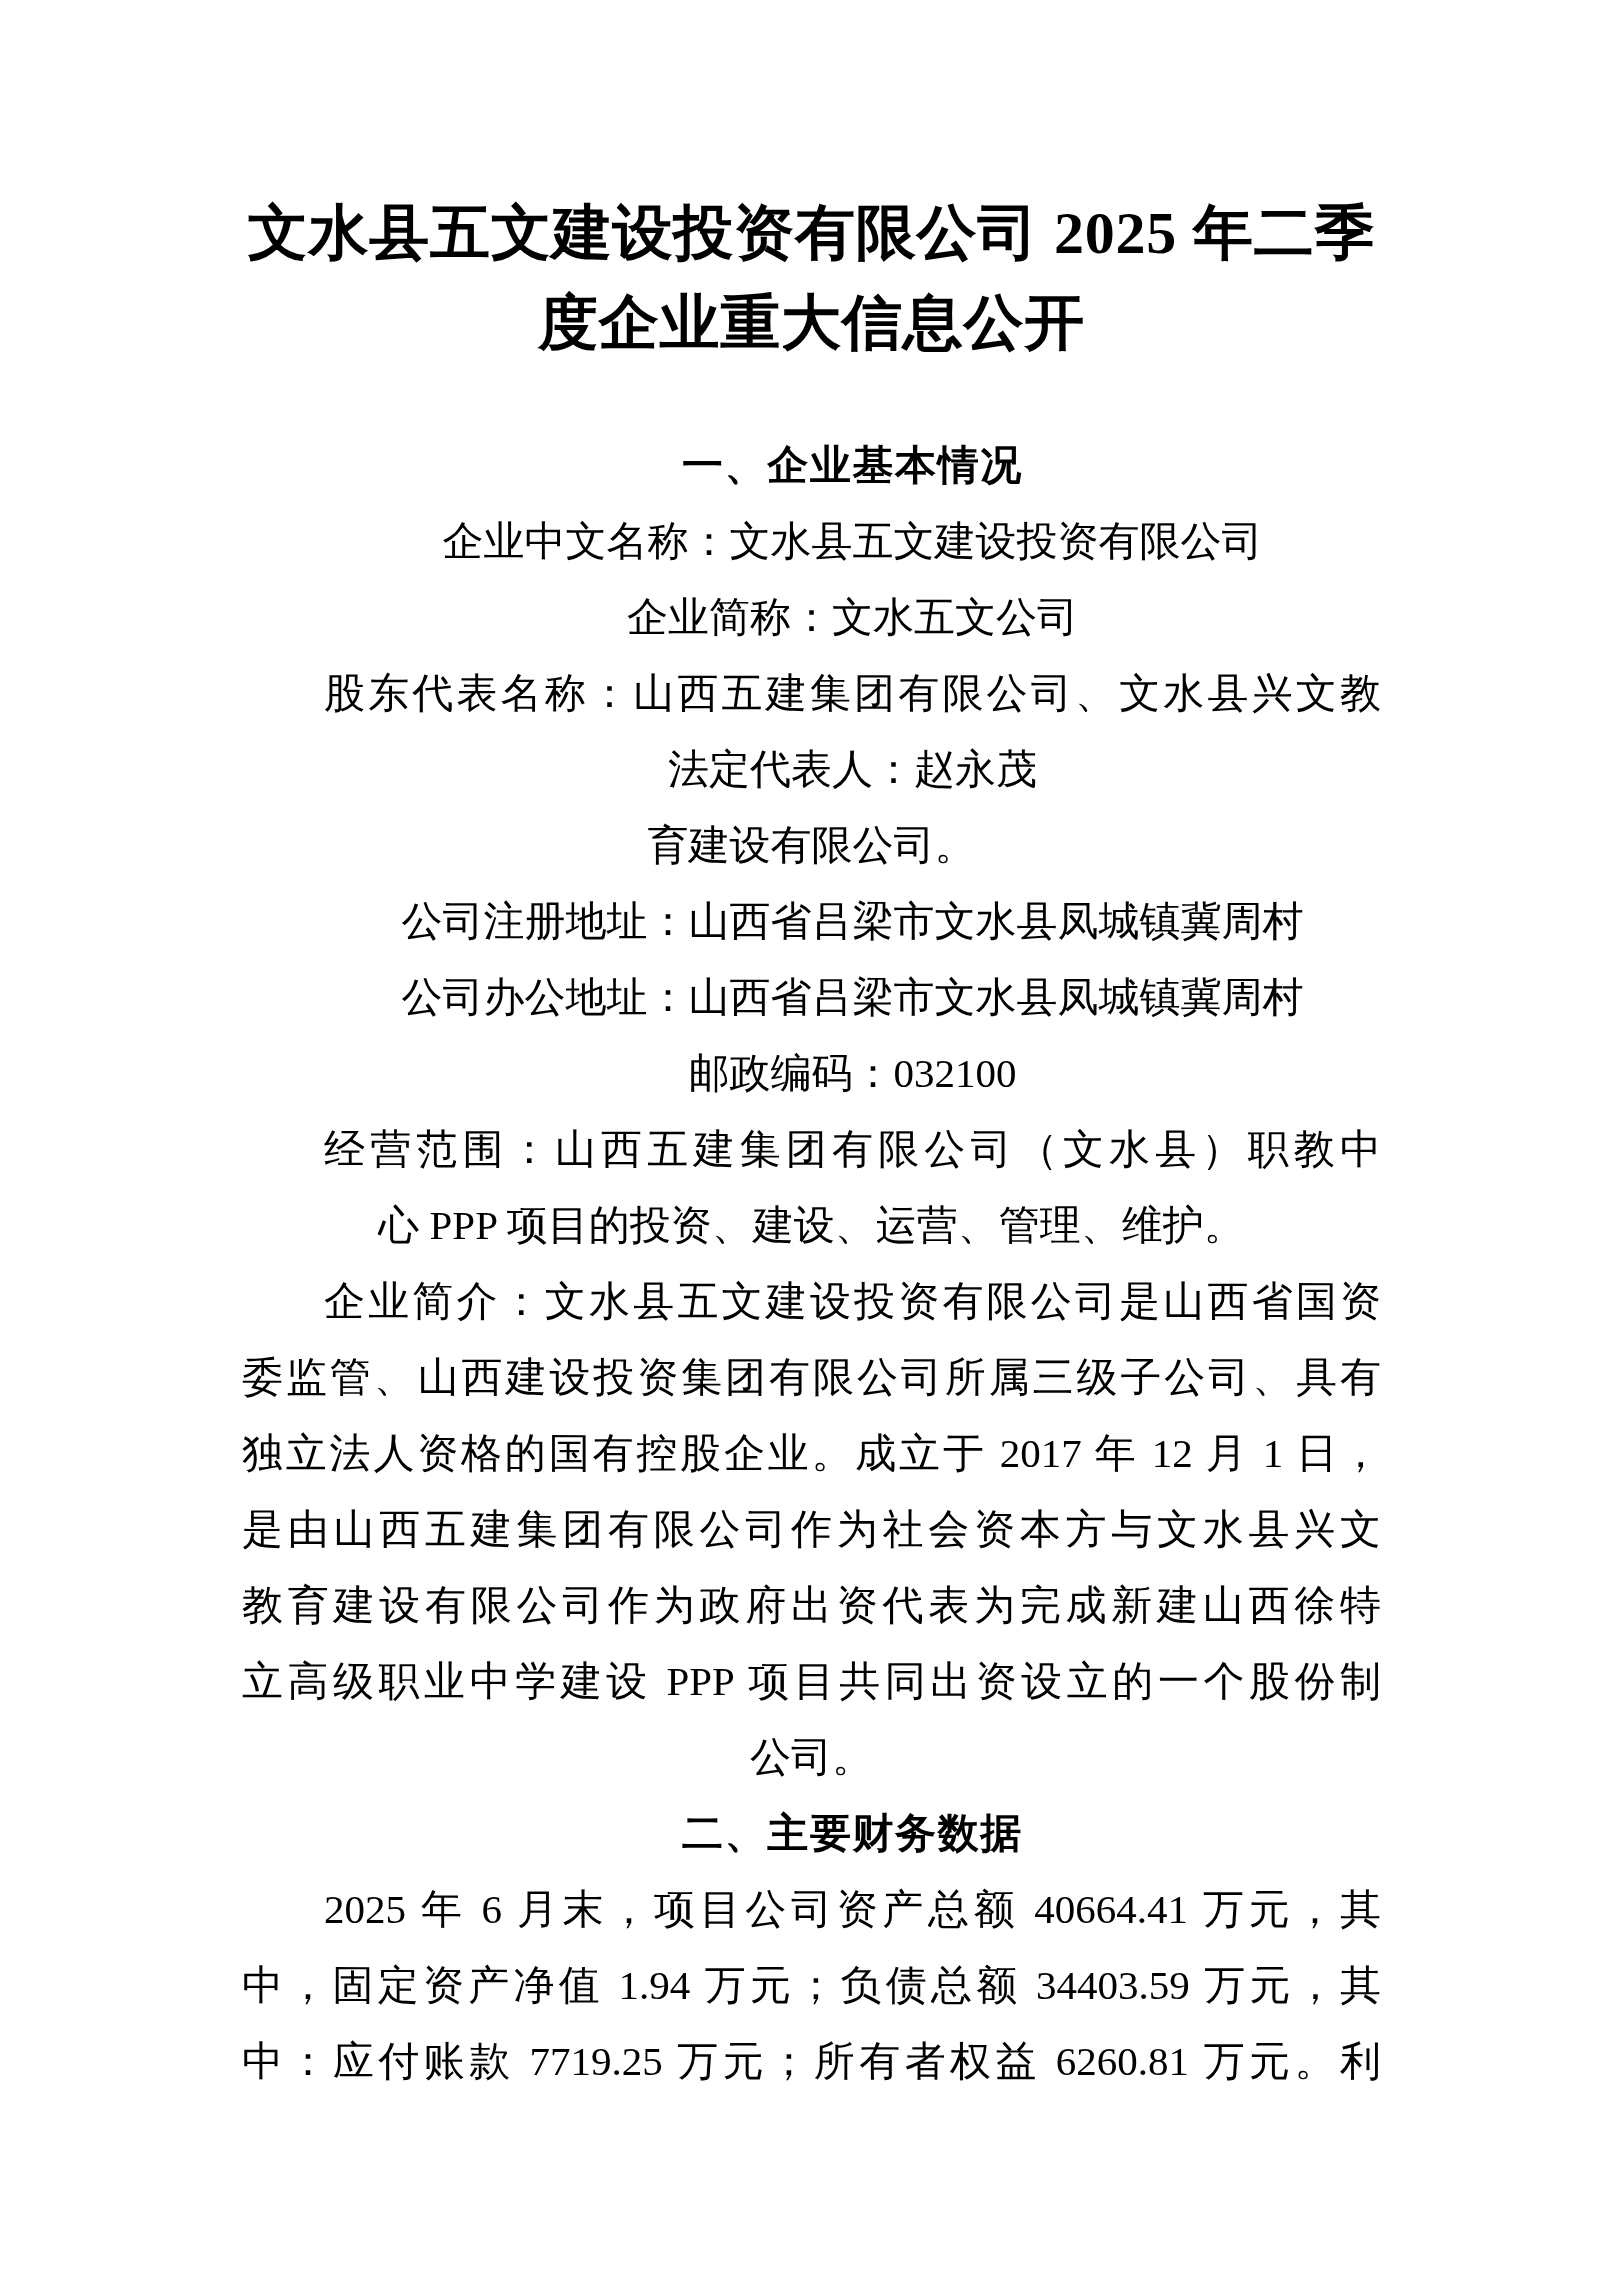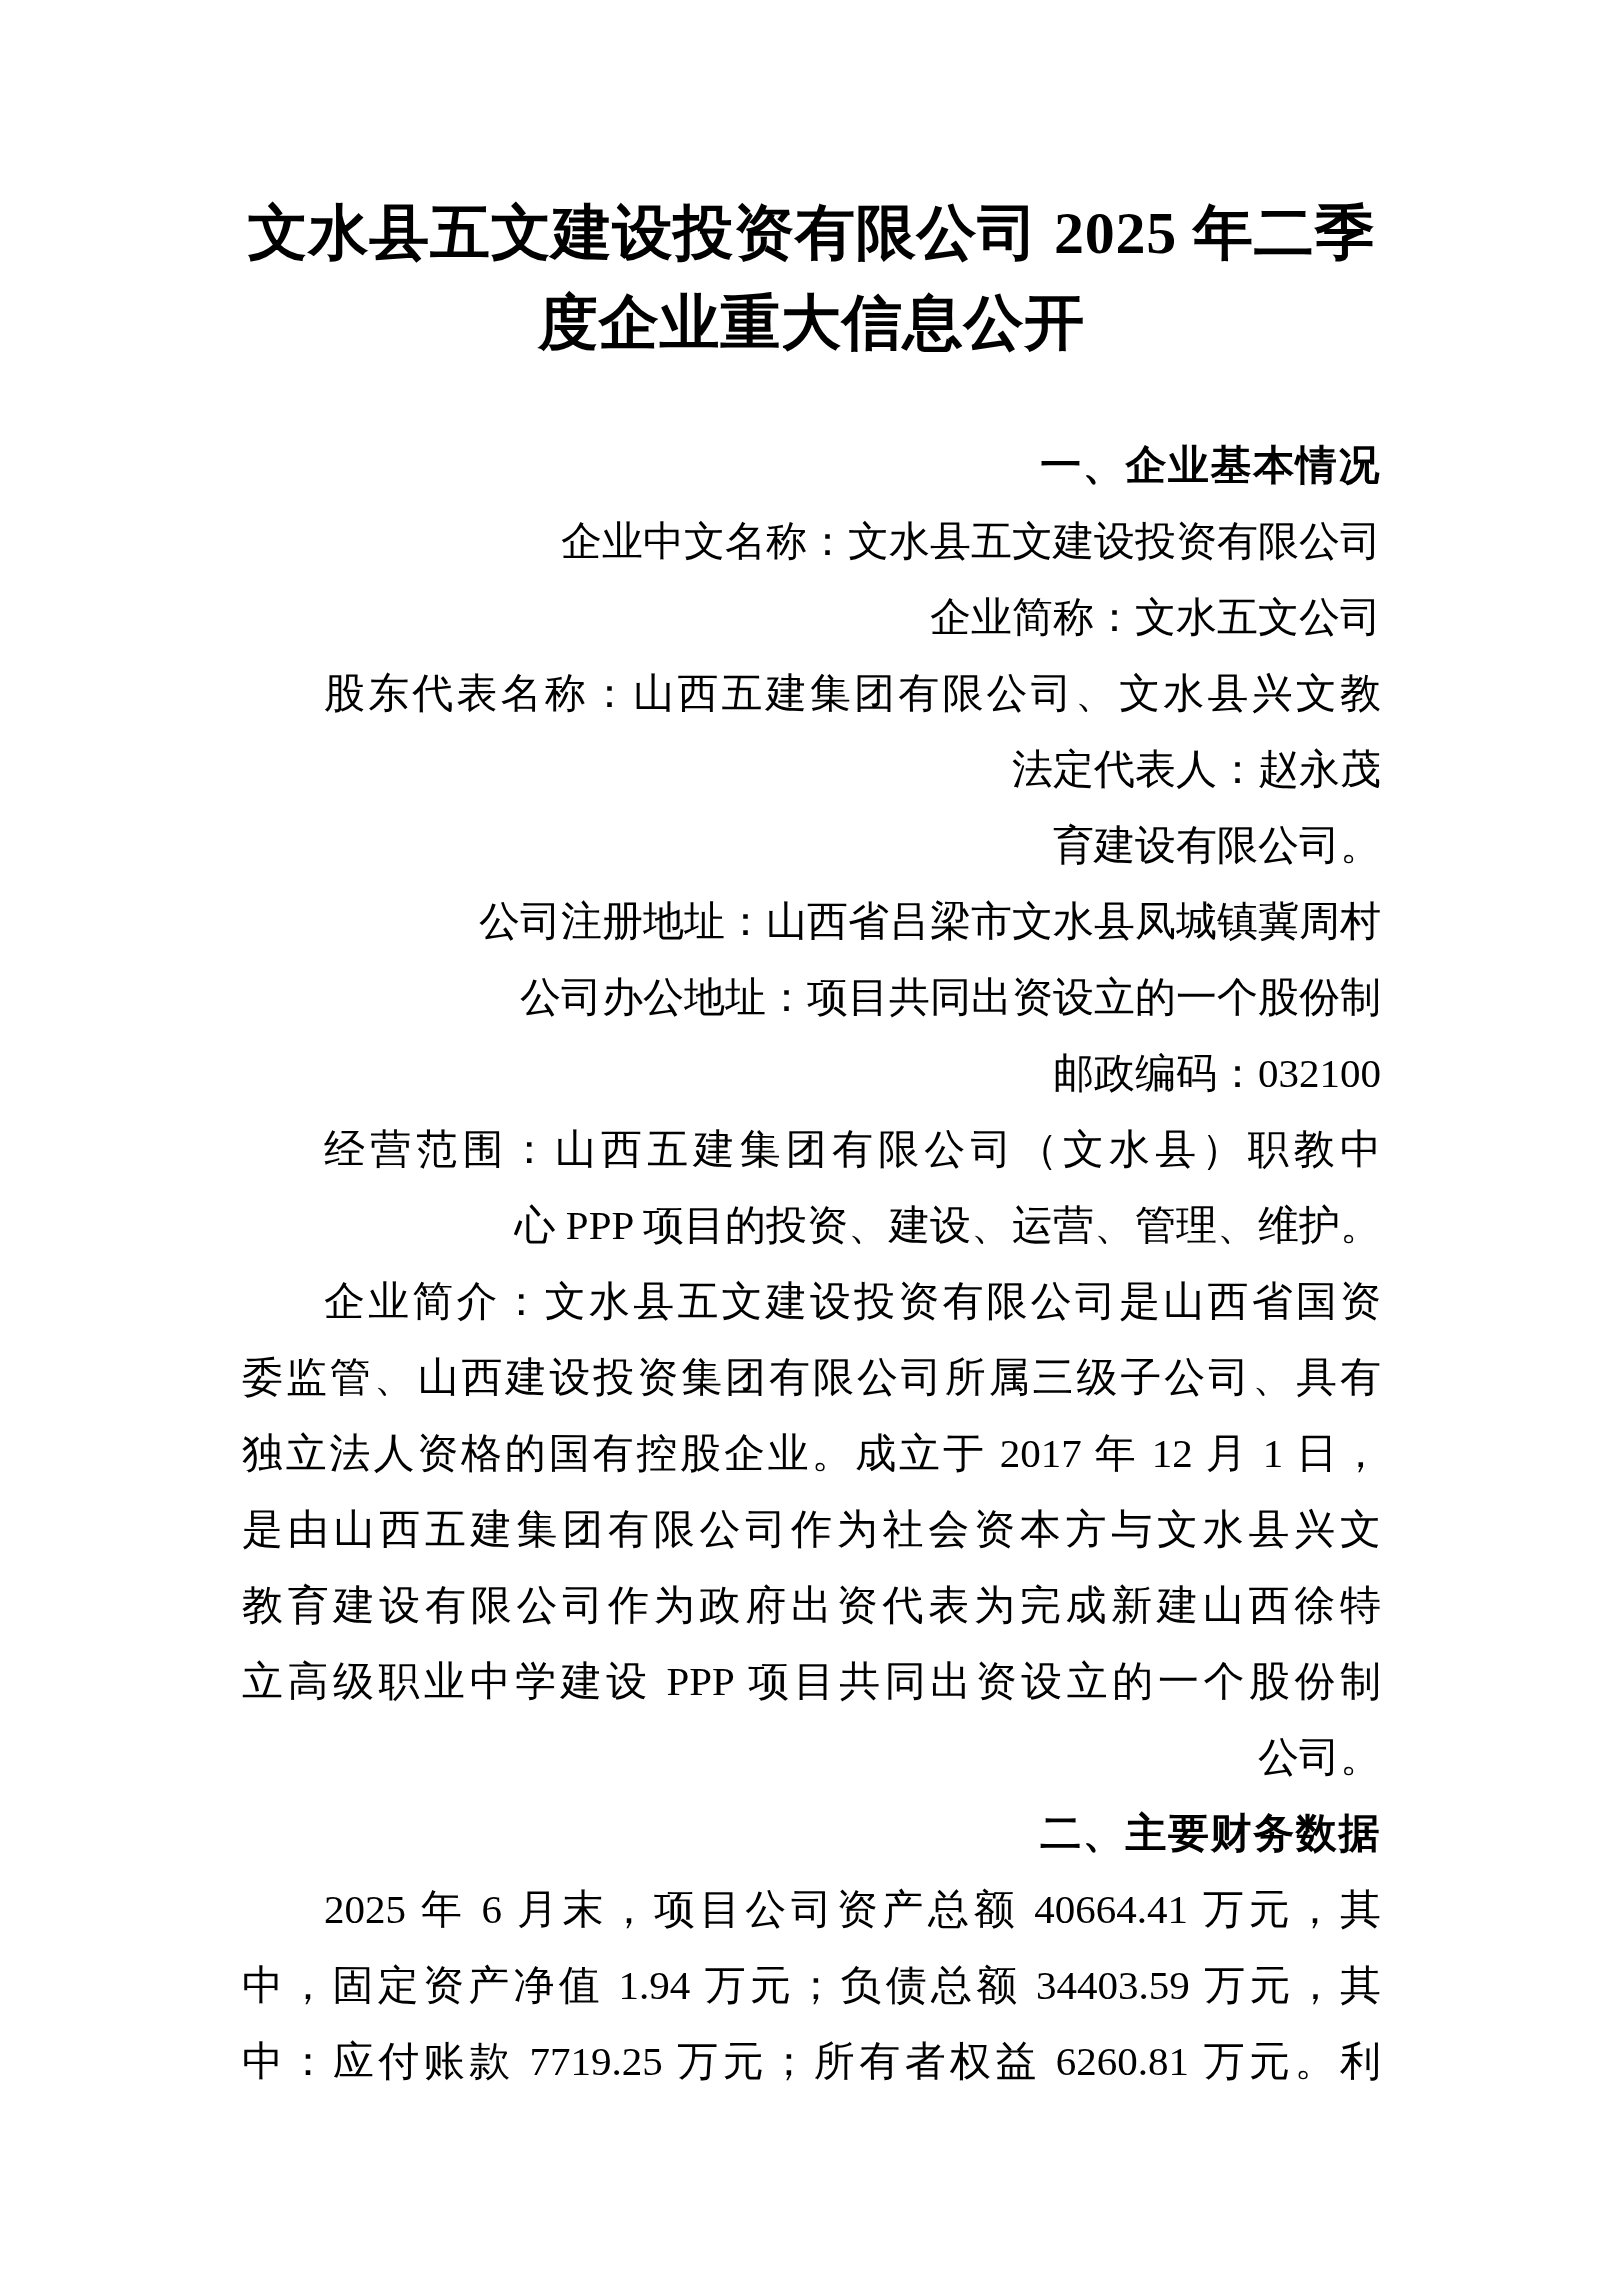--- a/index.html
+++ b/index.html
@@ -23,21 +23,21 @@
     letter-spacing: 0.8px;
     font-family: "Liberation Serif", serif;
   }
   .title-line { display: block; }
   .body-text {
     margin-top: 59px;
     font-size: 41px;
   }
   .line {
     line-height: 76px;
-    text-align: right;
+    text-align: center;
   }
   .line.indent { text-indent: 82px; }
   .line.full {
     text-align: justify;
     text-align-last: justify;
   }
   .line.heading {
     font-weight: bold;
     font-family: "Liberation Sans", sans-serif;
     letter-spacing: 1.6px;
@@ -56,21 +56,21 @@
   <div class="body-text">
 
     <div class="line heading indent">一、企业基本情况</div>
 
     <div class="line indent">企业中文名称：文水县五文建设投资有限公司</div>
     <div class="line indent">企业简称：文水五文公司</div>
     <div class="line indent full">股东代表名称：山西五建集团有限公司、文水县兴文教</div>
     <div class="line indent">法定代表人：赵永茂</div>
     <div class="line">育建设有限公司。</div>
     <div class="line indent">公司注册地址：山西省吕梁市文水县凤城镇冀周村</div>
-    <div class="line indent">公司办公地址：项目共同出资设立的一个股份制</div>
+    <div class="line indent">公司办公地址：山西省吕梁市文水县凤城镇冀周村</div>
     <div class="line indent">邮政编码：032100</div>
     <div class="line indent full">经营范围：山西五建集团有限公司（文水县）职教中</div>
     <div class="line">心 PPP 项目的投资、建设、运营、管理、维护。</div>
     <div class="line indent full">企业简介：文水县五文建设投资有限公司是山西省国资</div>
     <div class="line full">委监管、山西建设投资集团有限公司所属三级子公司、具有</div>
     <div class="line full">独立法人资格的国有控股企业。成立于 2017 年 12 月 1 日，</div>
     <div class="line full">是由山西五建集团有限公司作为社会资本方与文水县兴文</div>
     <div class="line full">教育建设有限公司作为政府出资代表为完成新建山西徐特</div>
     <div class="line full">立高级职业中学建设 PPP 项目共同出资设立的一个股份制</div>
     <div class="line">公司。</div>

